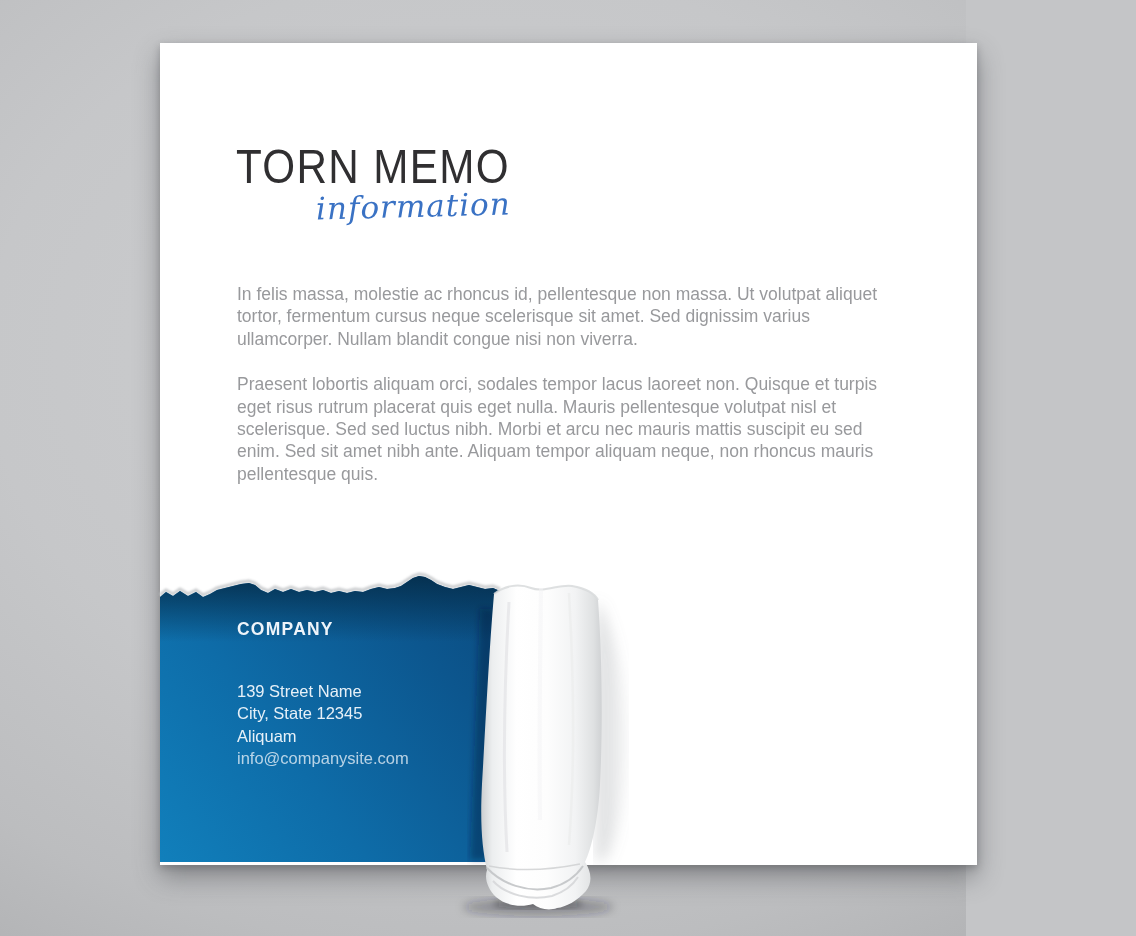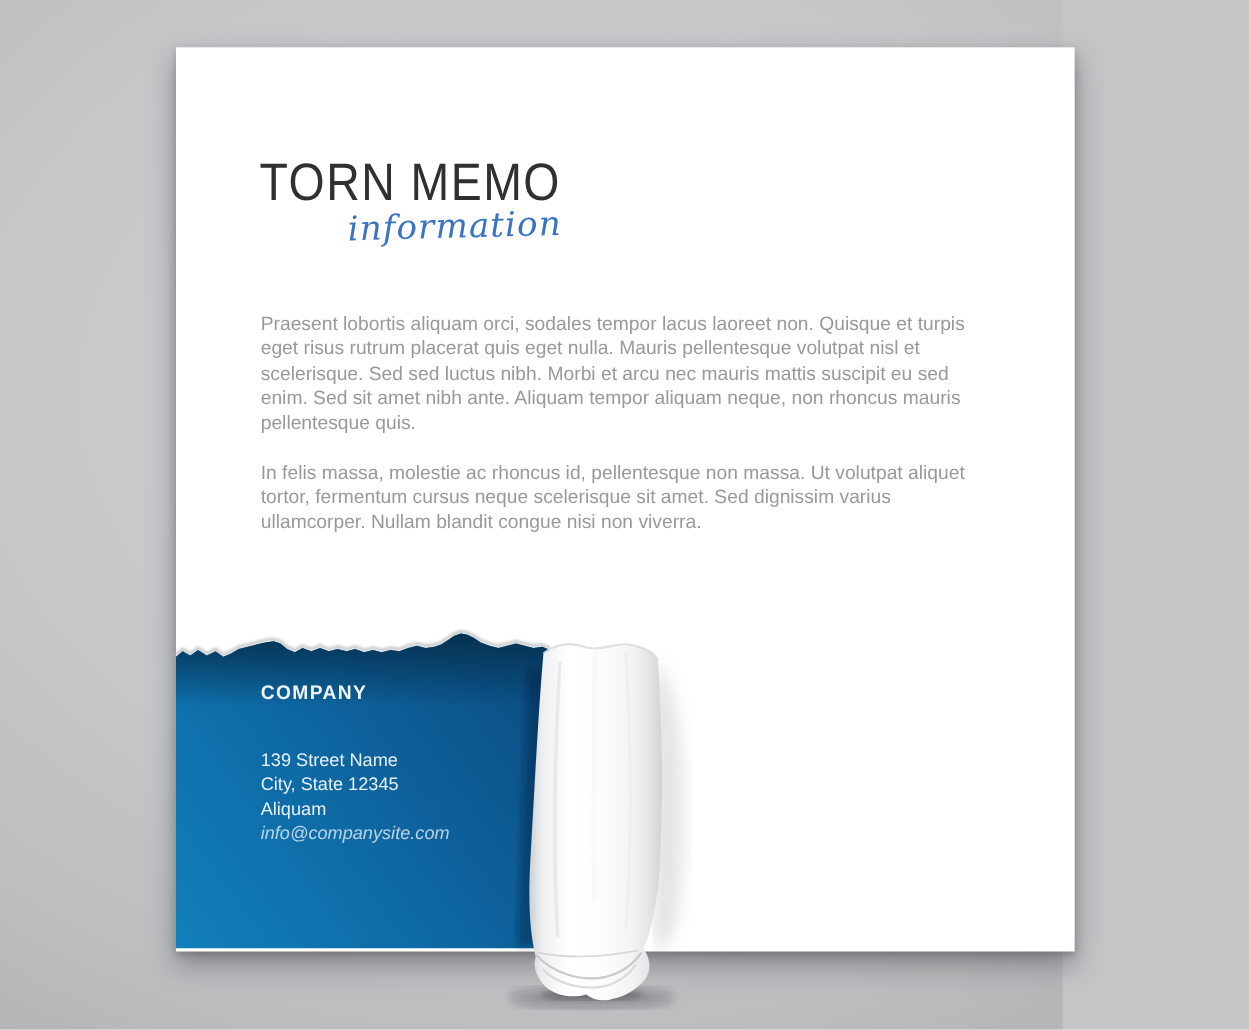--- a/index.html
+++ b/index.html
@@ -38,33 +38,33 @@
   .company-block { position:absolute; left:237px; top:619px; z-index:3; }
   .company-name {
     font-size:18px; font-weight:bold; letter-spacing:1.3px; margin:0;
     color:var(--company-text,#eef4fa); transform:scaleX(.97); transform-origin:left;
     white-space:nowrap;
   }
   .company-address {
     margin-top:40px; font-size:16.5px; line-height:22.3px;
     color:rgba(244,249,253,.94); white-space:nowrap;
   }
-  .company-address .addr-email { opacity:.78;font-style:italic; }
+  .company-address .addr-email { opacity:.78; }
 </style>
 </head>
 <body>
 
 <div class="stage">
 
   <div class="page">
     <h1 class="memo-title">TORN MEMO</h1>
     <div class="memo-script">information</div>
     <div class="memo-body">
+      <p>In felis massa, molestie ac rhoncus id, pellentesque non massa. Ut volutpat aliquet tortor, fermentum cursus neque scelerisque sit amet. Sed dignissim varius ullamcorper. Nullam blandit congue nisi non viverra.</p>
       <p>Praesent lobortis aliquam orci, sodales tempor lacus laoreet non. Quisque et turpis eget risus rutrum placerat quis eget nulla. Mauris pellentesque volutpat nisl et scelerisque. Sed sed luctus nibh. Morbi et arcu nec mauris mattis suscipit eu sed enim. Sed sit amet nibh ante. Aliquam tempor aliquam neque, non rhoncus mauris pellentesque quis.</p>
-      <p>In felis massa, molestie ac rhoncus id, pellentesque non massa. Ut volutpat aliquet tortor, fermentum cursus neque scelerisque sit amet. Sed dignissim varius ullamcorper. Nullam blandit congue nisi non viverra.</p>
     </div>
   </div>
 
   <svg class="svg-overlay" width="1136" height="936" viewBox="0 0 1136 936">
     <defs>
       <linearGradient id="blueGrad" gradientUnits="userSpaceOnUse" x1="160" y1="872" x2="560" y2="578">
         <stop offset="0" stop-color="#1180bc"></stop>
         <stop offset="0.35" stop-color="#0e6ca8"></stop>
         <stop offset="0.7" stop-color="#0c568e"></stop>
         <stop offset="1" stop-color="#0a4678"></stop>

